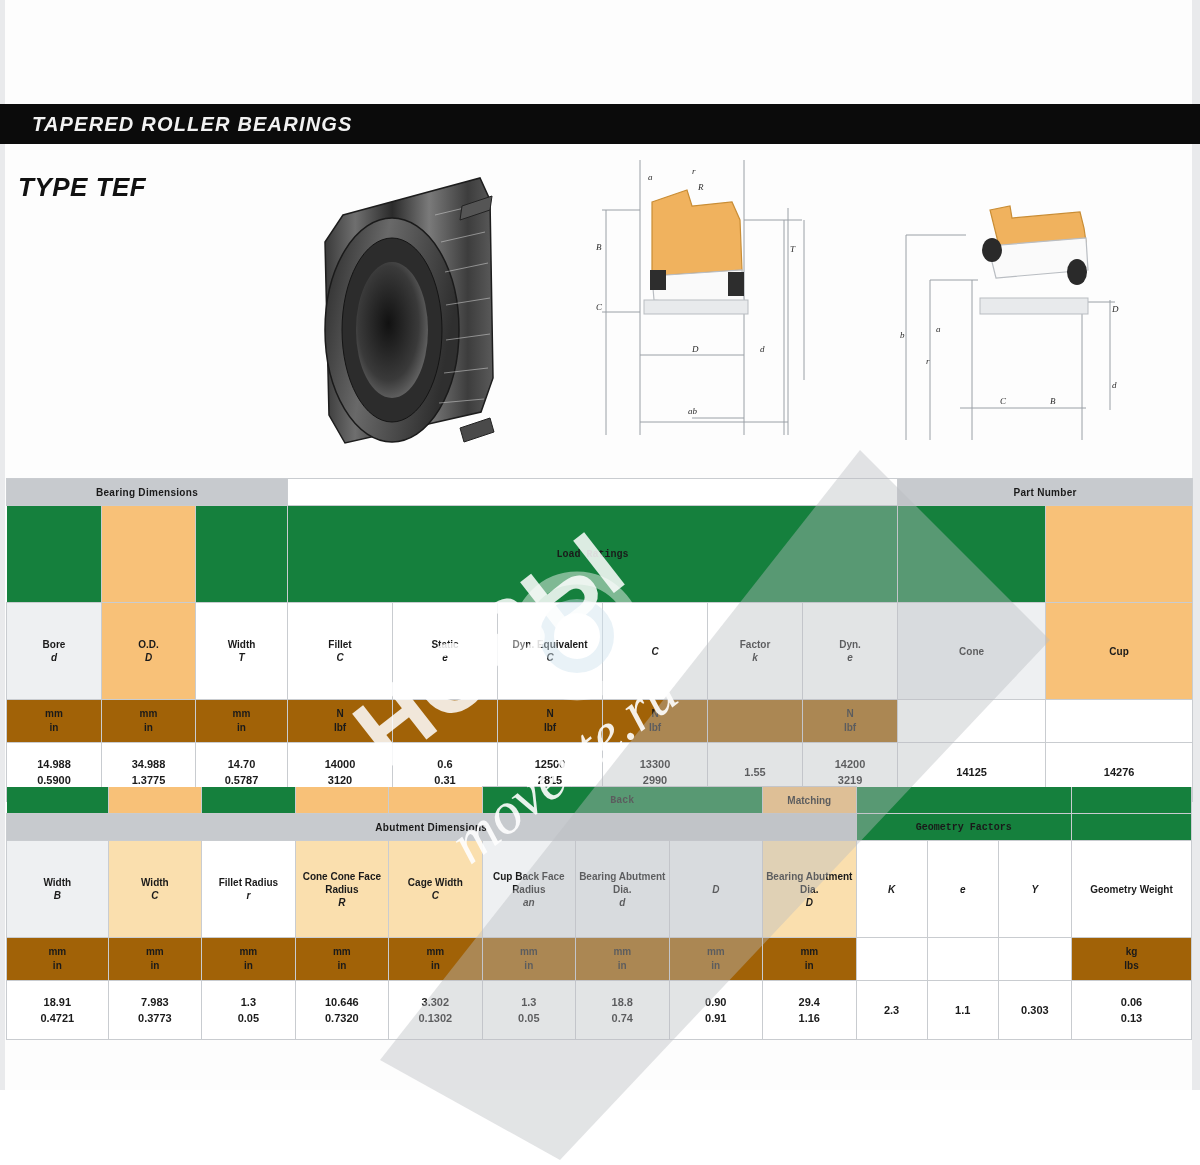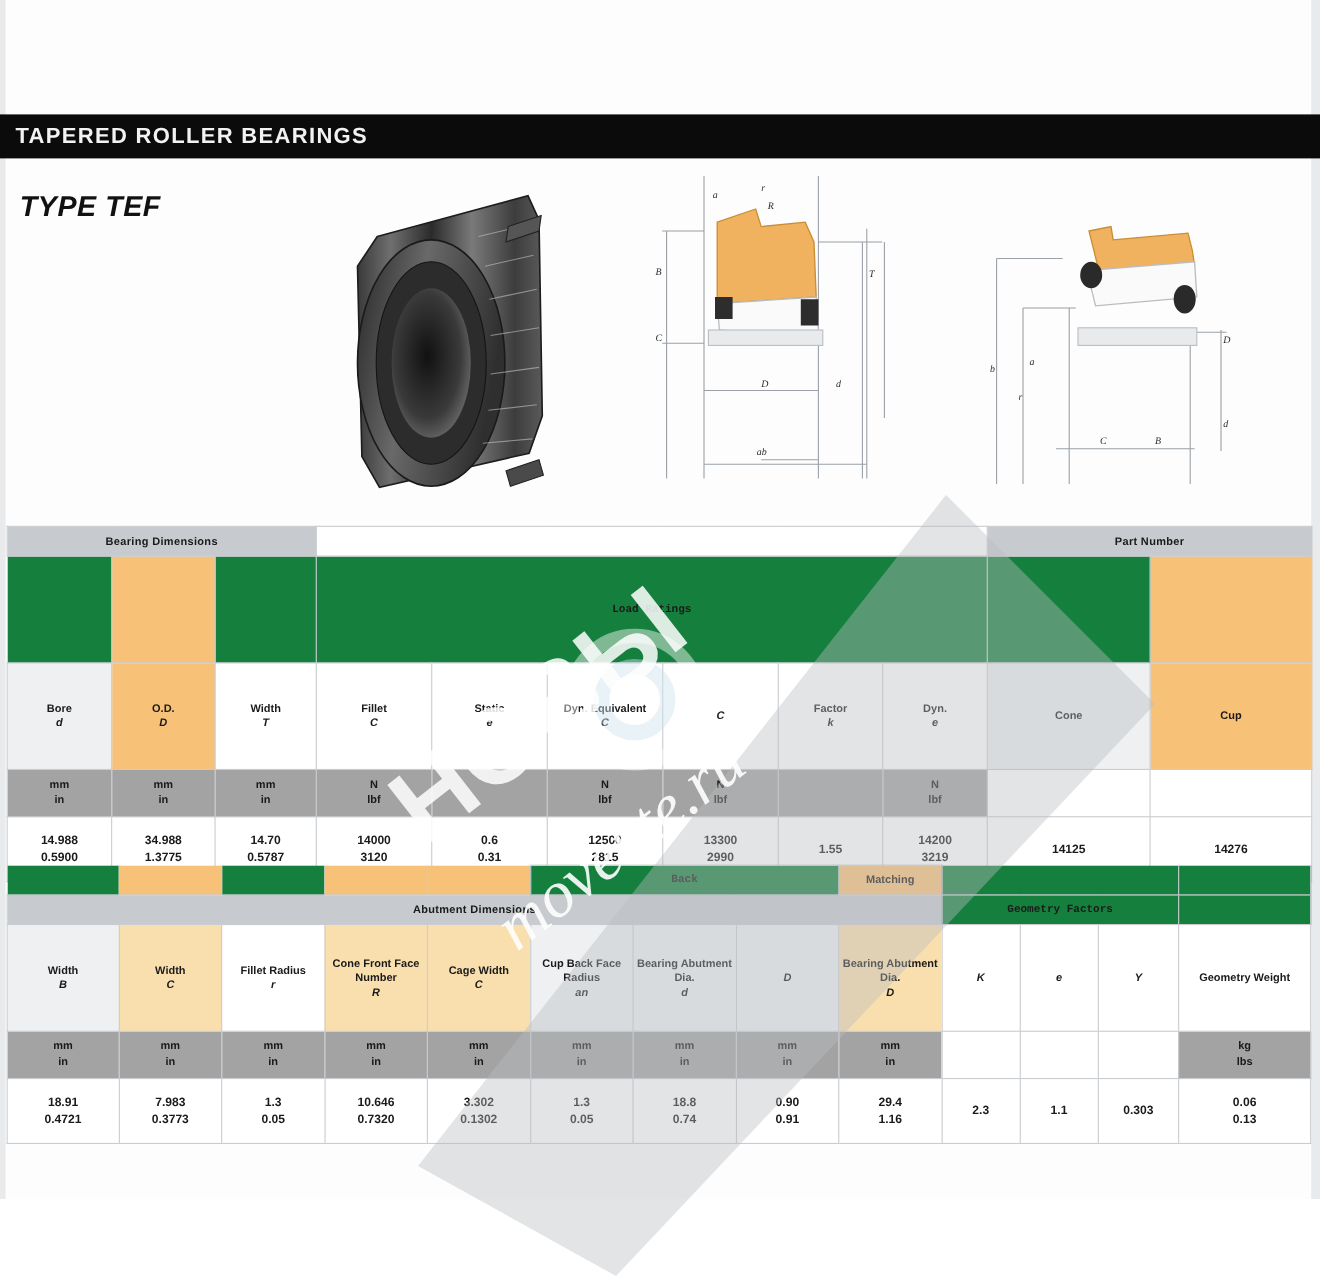--- a/index.html
+++ b/index.html
@@ -56,21 +56,22 @@
     height: 40px;
     background: #0b0b0b;
     display: flex;
     align-items: center;
   }
   .title-bar .title-text {
     color: #f2f2f2;
     font-size: 20px;
     font-weight: bold;
     letter-spacing: 1.2px;
-    padding-left: 14px;
+    padding-left: 32px;
+    font-style: italic;
     filter: blur(0.4px);
   }
 
   
   .type-label {
     position: absolute;
     left: 18px;
     top: 172px;
     font-size: 26px;
     font-weight: bold;
@@ -121,21 +122,21 @@
     background: #eef0f2;
     height: 96px;
     font-size: 10px;
     line-height: 13px;
   }
   .hd.white { background: #ffffff; }
   .hd.orange { background: #f8c178; }
   .hd.orange-lt { background: #fadfae; }
   .hd .sym { font-size: 10px; font-style: italic; }
   .unit-row td {
-    background: #a3a3a3;
+    background: #a16207;
     height: 42px;
     font-size: 10px;
     line-height: 14px;
     color: #4a3008;
   }
   .unit-row td.unit-white { background: #ffffff; color: #1a1a1a; }
   .val-row td {
     background: #ffffff;
     height: 58px;
     font-size: 11px;
@@ -479,21 +480,21 @@
         </td>
         <td class="hd orange-lt">
           <div>Width</div>
           <div class="sym">C</div>
         </td>
         <td class="hd white">
           <div>Fillet Radius</div>
           <div class="sym">r</div>
         </td>
         <td class="hd orange-lt">
-          <div>Cone Front Face Number</div>
+          <div>Cone Cone Face Radius</div>
           <div class="sym">R</div>
         </td>
         <td class="hd orange-lt">
           <div>Cage Width</div>
           <div class="sym">C</div>
         </td>
         <td class="hd">
           <div>Cup Back Face Radius</div>
           <div class="sym">an</div>
         </td>

